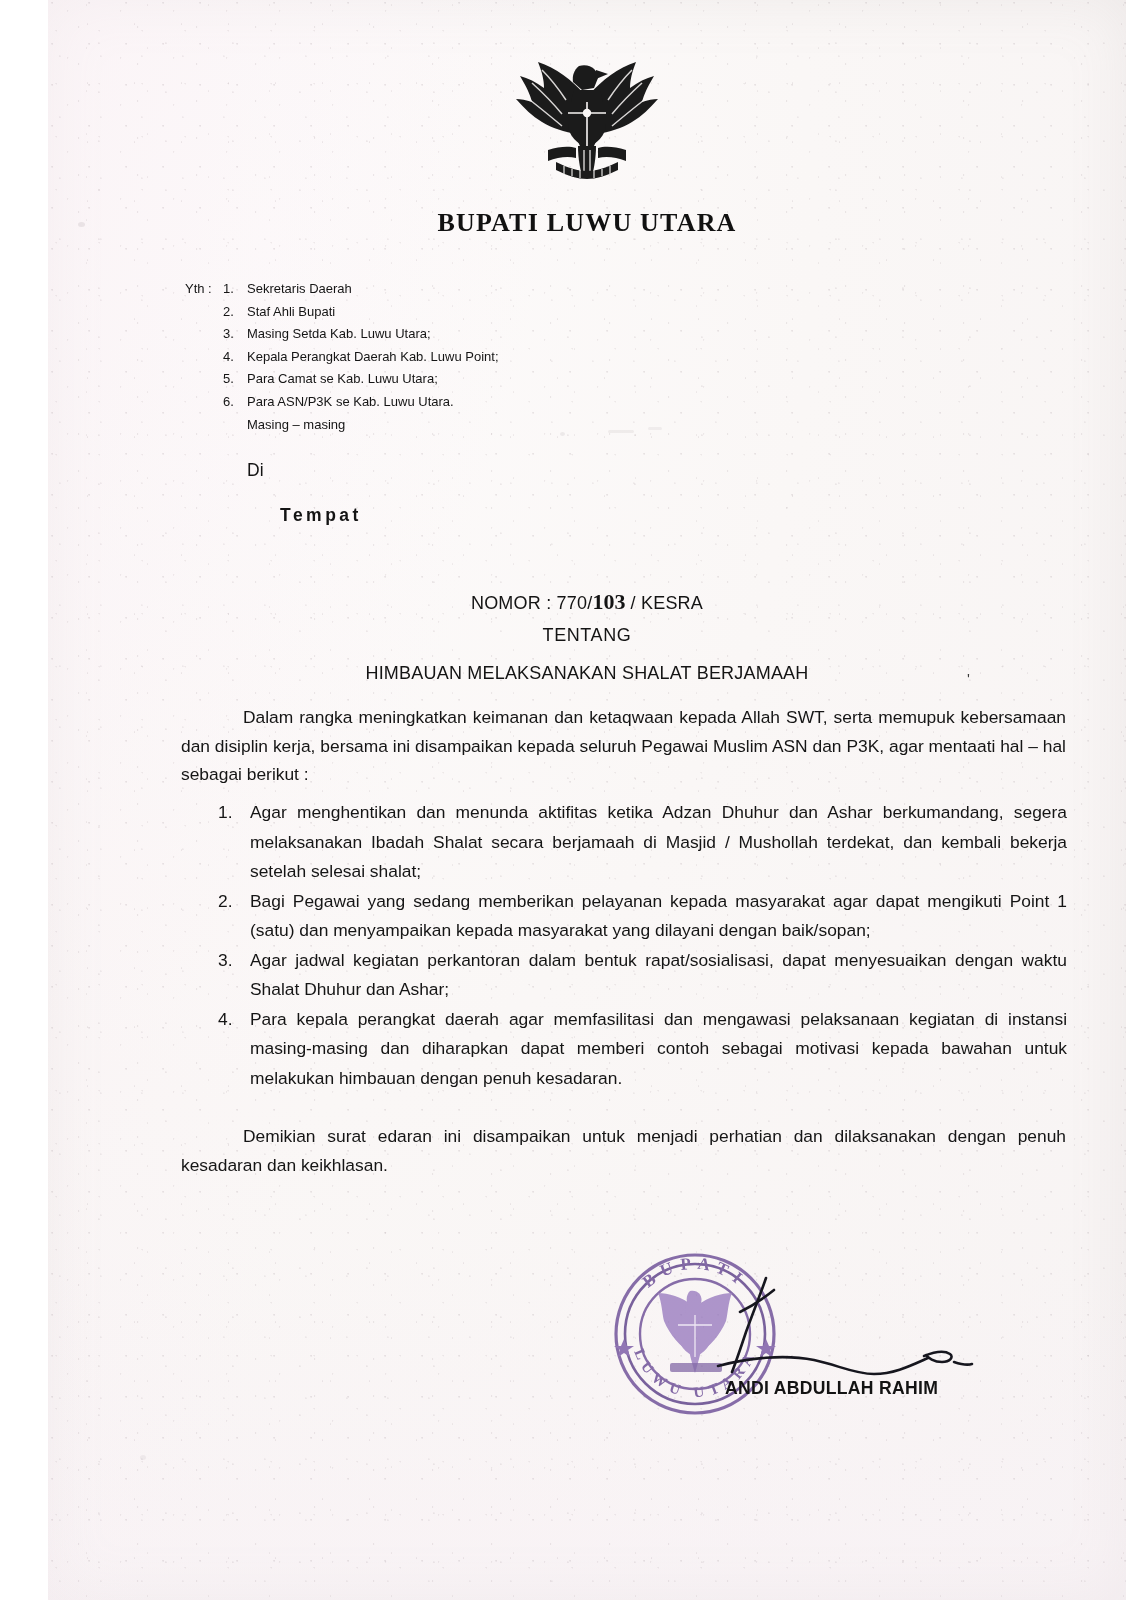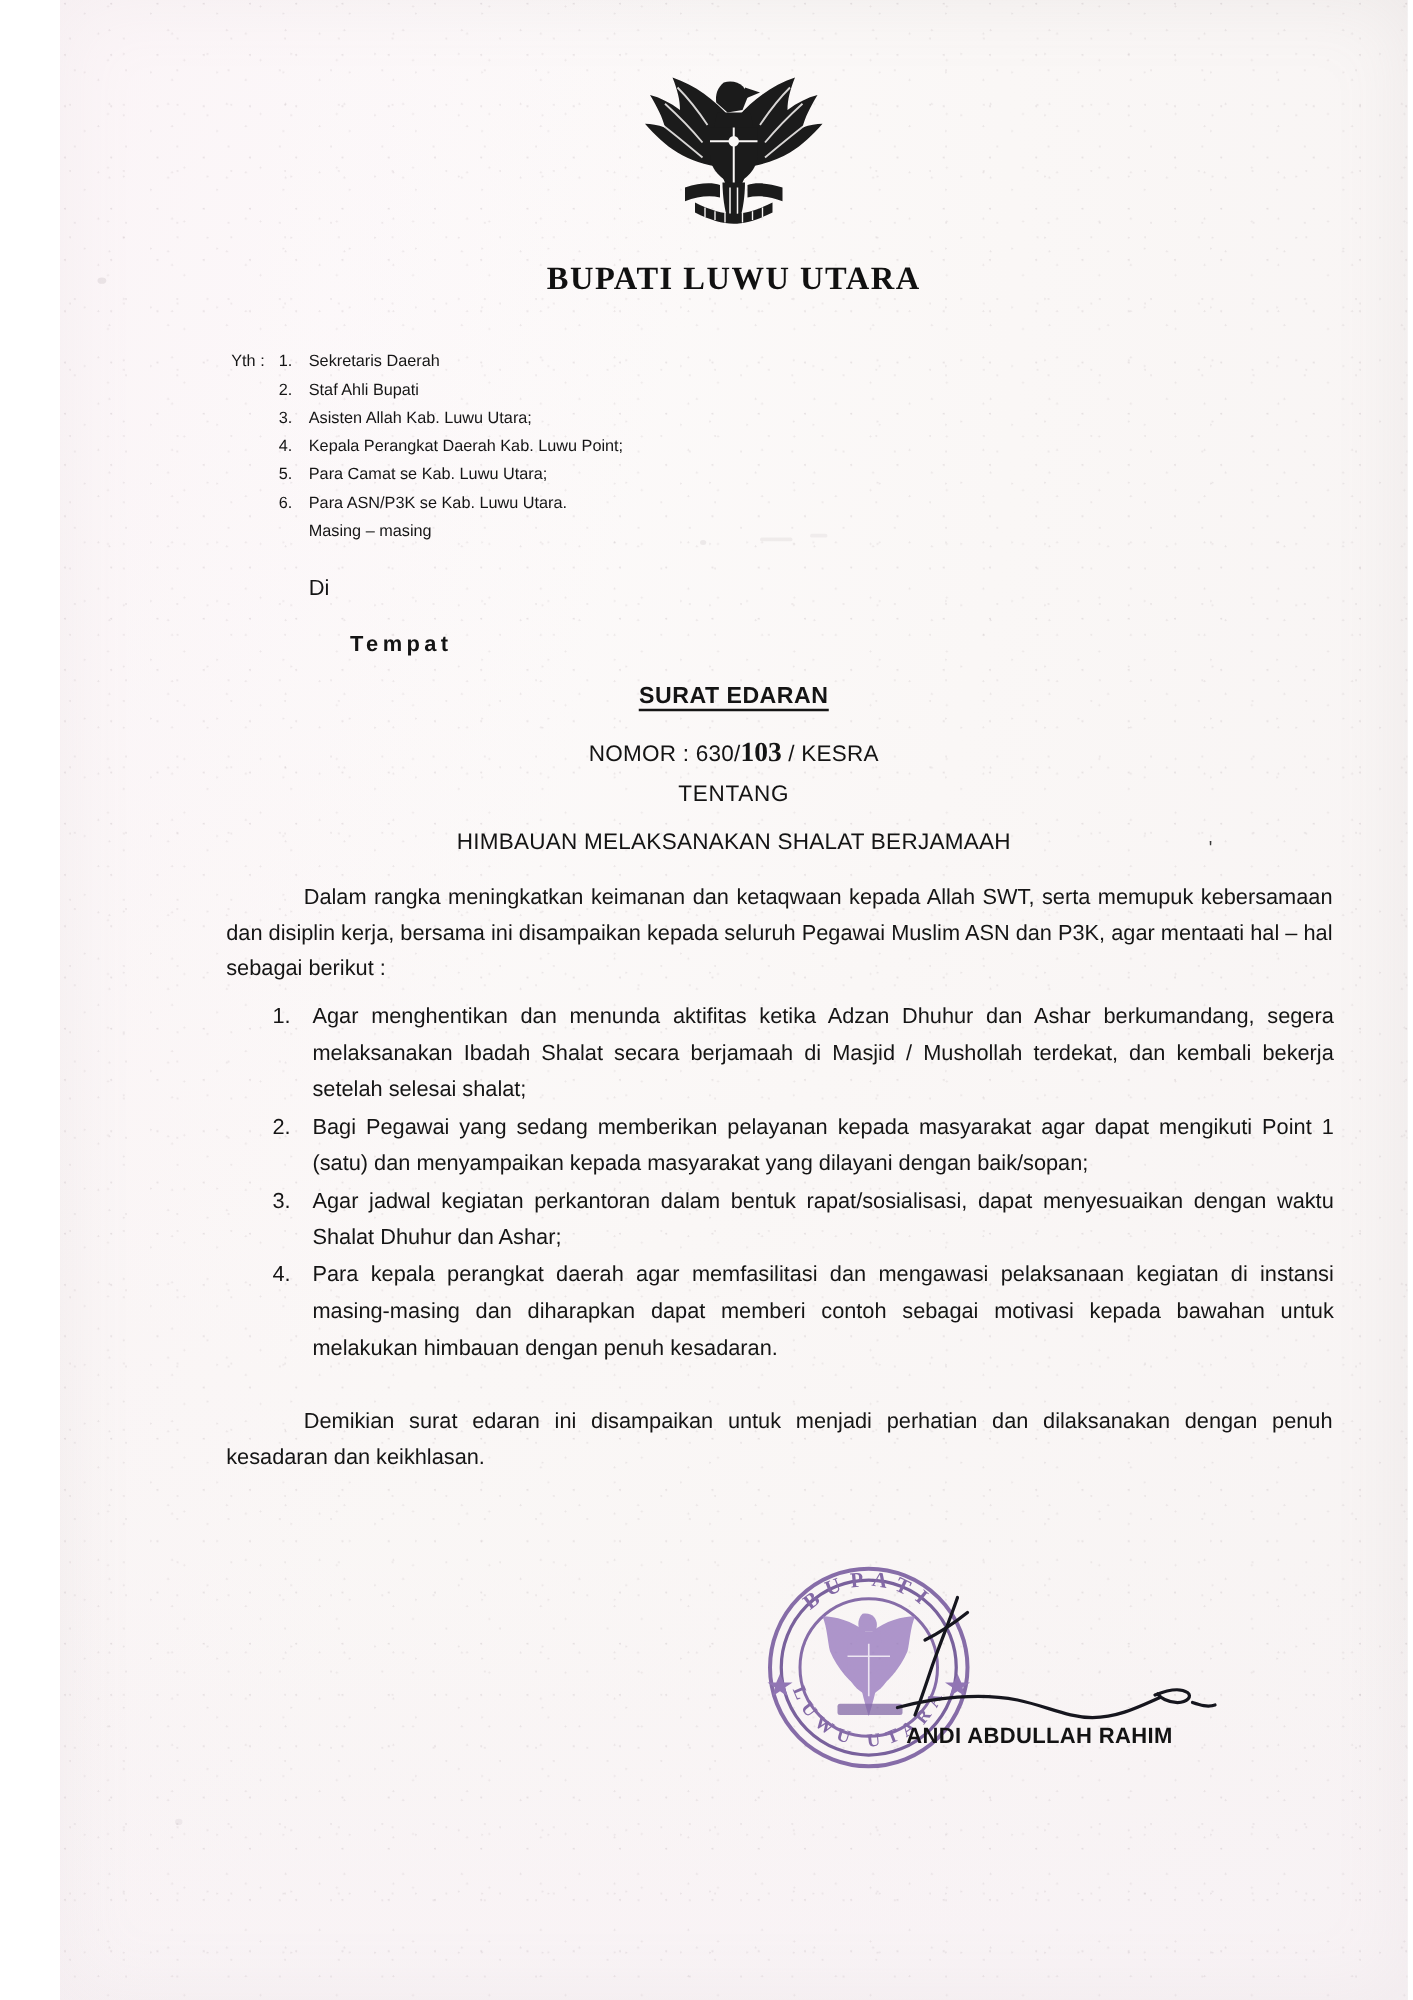--- a/index.html
+++ b/index.html
@@ -166,35 +166,32 @@
       </g>
     </svg>
 
     <div id="kop">BUPATI LUWU UTARA</div>
 
     <div id="yth">
       <span class="lbl">Yth :</span>
       <ol>
         <li><span class="num">1.</span><span>Sekretaris Daerah</span></li>
         <li><span class="num">2.</span><span>Staf Ahli Bupati</span></li>
-        <li><span class="num">3.</span><span>Asisten Allah Kab. Luwu Utara;</span></li>
+        <li><span class="num">3.</span><span>Masing Setda Kab. Luwu Utara;</span></li>
         <li><span class="num">4.</span><span>Kepala Perangkat Daerah Kab. Luwu Point;</span></li>
         <li><span class="num">5.</span><span>Para Camat se Kab. Luwu Utara;</span></li>
         <li><span class="num">6.</span><span>Para ASN/P3K se Kab. Luwu Utara.</span></li>
       </ol>
       <div class="masing">Masing – masing</div>
     </div>
     <div id="di">Di</div>
     <div id="tempat">Tempat</div>
 
-    <div class="ctr" id="se">
-      <span>SURAT EDARAN</span>
-    </div>
     <div class="ctr" id="nomor">
-      <span>NOMOR : 630/</span><span class="hand">103</span><span> / KESRA</span>
+      <span>NOMOR : 770/</span><span class="hand">103</span><span> / KESRA</span>
     </div>
     <div class="ctr" id="tentang">TENTANG</div>
     <div class="ctr" id="perihal">HIMBAUAN MELAKSANAKAN SHALAT BERJAMAAH</div>
     <div id="stray">'</div>
 
     <div id="opening">Dalam rangka meningkatkan keimanan dan ketaqwaan kepada Allah SWT, serta memupuk kebersamaan dan disiplin kerja, bersama ini disampaikan kepada  seluruh Pegawai Muslim ASN dan P3K, agar mentaati  hal – hal sebagai berikut :</div>
 
     <div id="list">
       <div class="it"><span class="n">1.</span><span>Agar menghentikan dan menunda aktifitas ketika Adzan Dhuhur dan Ashar berkumandang, segera melaksanakan Ibadah Shalat secara berjamaah di Masjid / Mushollah terdekat, dan kembali bekerja setelah selesai shalat;</span></div>
       <div class="it jus"><span class="n">2.</span><span>Bagi Pegawai yang sedang memberikan pelayanan kepada masyarakat agar dapat mengikuti Point 1 (satu) dan menyampaikan kepada masyarakat yang dilayani dengan baik/sopan;</span></div>

